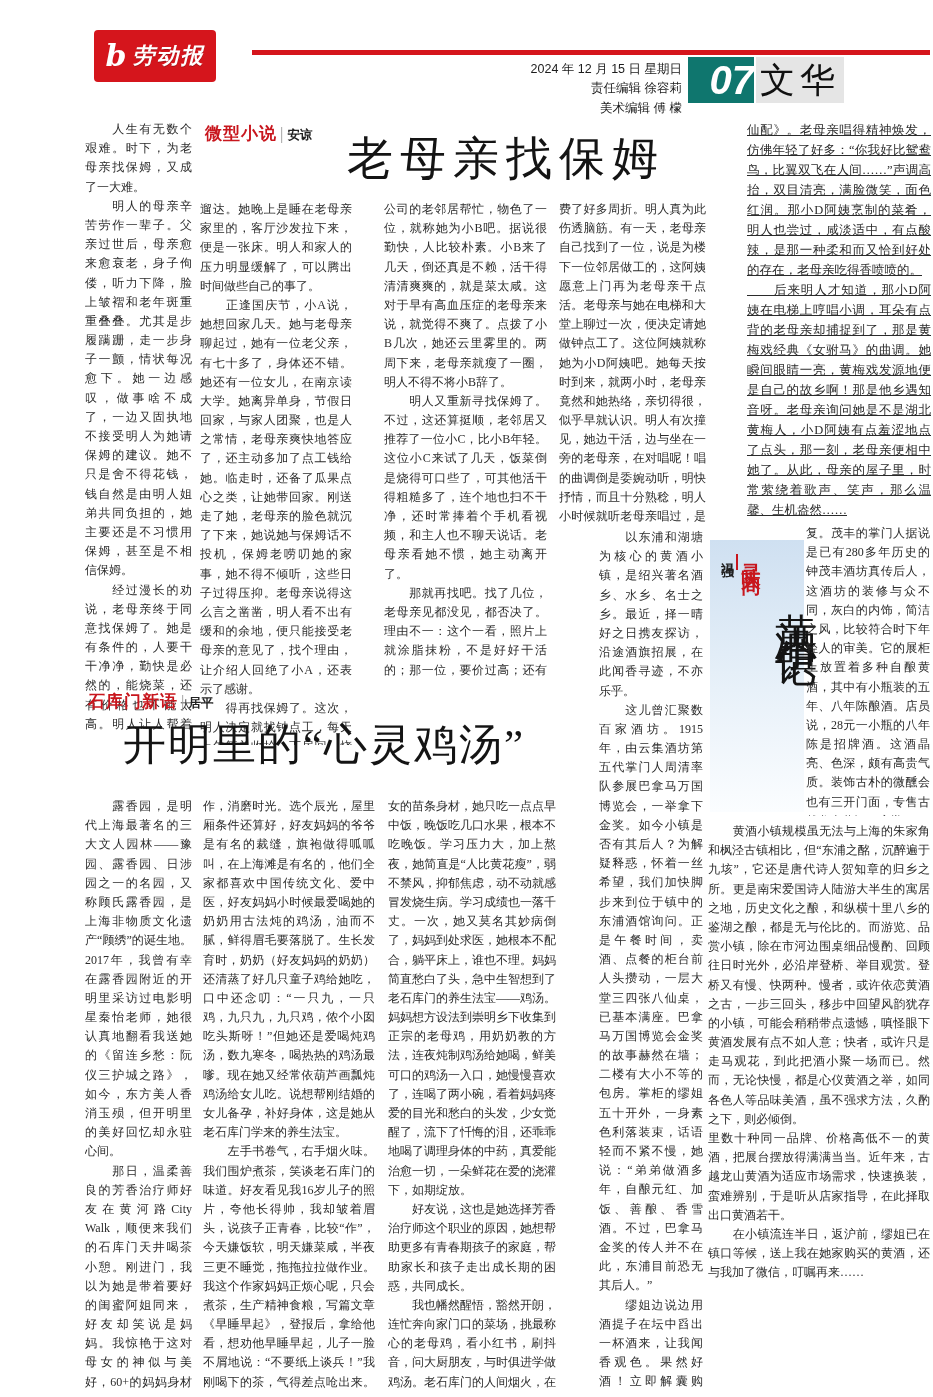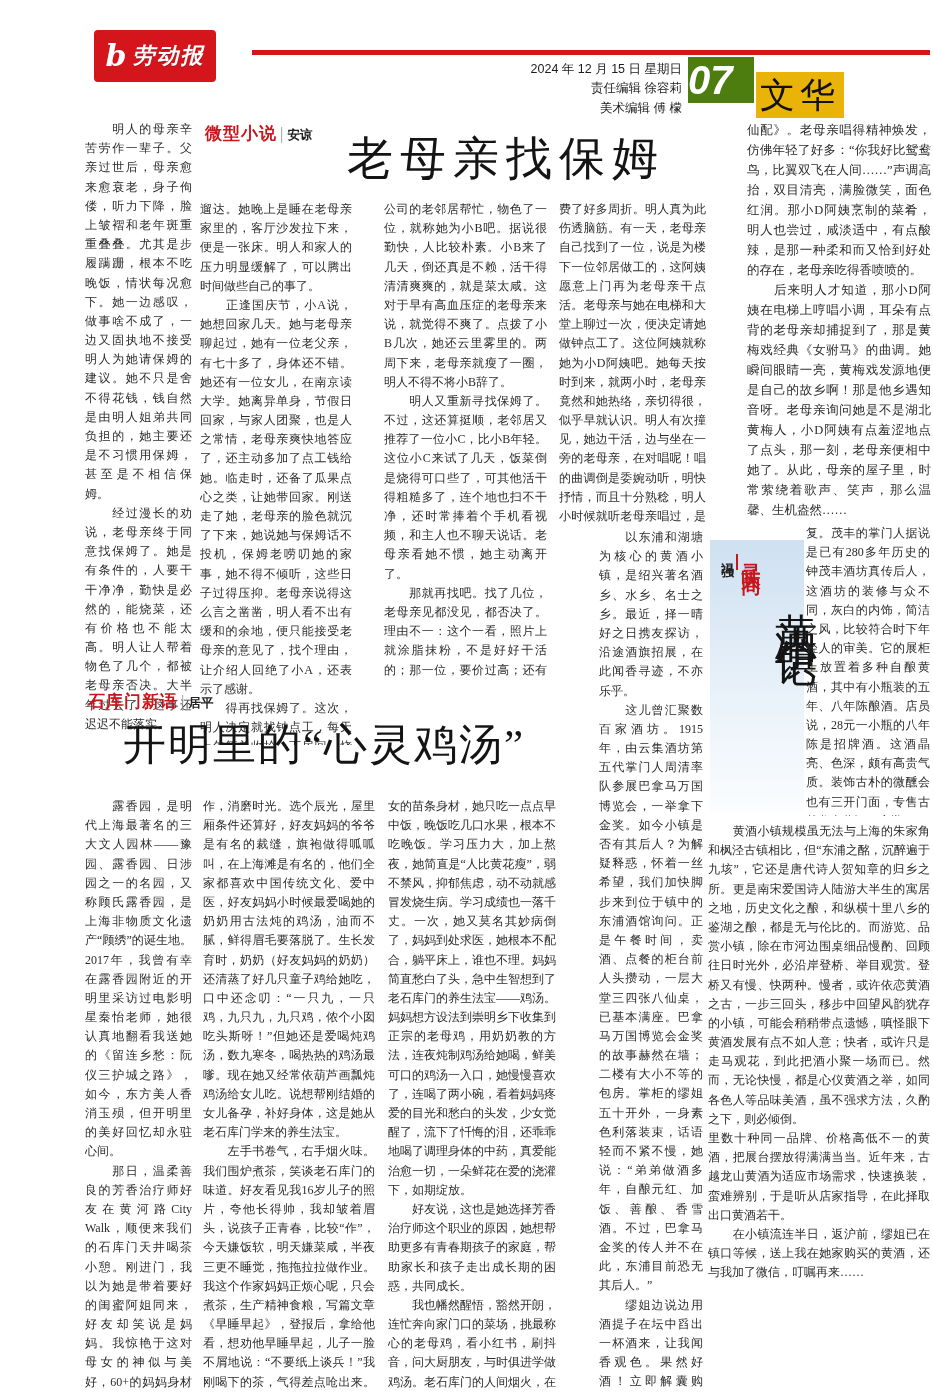--- a/index.html
+++ b/index.html
@@ -9,24 +9,24 @@
   .logo-box{position:absolute;left:94px;top:30px;width:122px;height:52px;background:#d5151c;
             border-radius:4px;display:flex;align-items:center;justify-content:center;gap:6px;}
   .logo-mark{color:#fff;font-size:30px;font-weight:bold;font-style:italic;line-height:1;
              font-family:"DejaVu Serif",serif;}
   .logo-text{color:#fff;font-size:22px;font-weight:bold;letter-spacing:2px;
              font-style:italic;text-shadow:0 1px 0 rgba(0,0,0,.25);}
   .head-rule{position:absolute;left:252px;top:50px;width:678px;height:5px;background:#d5151c;}
   .date-block{position:absolute;left:470px;top:60px;width:212px;text-align:right;
               font-size:12.5px;line-height:1.55;color:#1c1c1c;
               font-family:"Liberation Sans","DejaVu Sans",sans-serif;}
-  .pageno-box{position:absolute;left:688px;top:57px;width:66px;height:46px;background:#4d7c0f;
-              color:#fff;font-size:40px;font-weight:bold;font-style:italic;text-align:left;
+  .pageno-box{position:absolute;left:688px;top:57px;width:66px;height:46px;background:#0f766e;
+              color:#fff;font-size:40px;font-weight:bold;font-style:italic;text-align:right;
               line-height:46px;font-family:"Liberation Sans","DejaVu Sans",sans-serif;}
-  .section-box{position:absolute;left:756px;top:72px;width:88px;height:46px;background:#eab308;
+  .section-box{position:absolute;left:756px;top:57px;width:88px;height:46px;background:#e5e5e5;
                color:#111;font-size:35px;text-align:center;line-height:48px;letter-spacing:5px;}
   
   .label{position:absolute;font-size:17px;font-weight:bold;color:#c8161d;letter-spacing:1px;}
   .label .sep{color:#999;font-weight:normal;margin:0 3px;}
   .label .author{color:#222;font-size:12.5px;font-weight:bold;letter-spacing:0;}
   .headline{position:absolute;color:#141414;text-align:center;white-space:nowrap;}
   .h-a1{left:300px;top:128px;width:412px;font-size:46px;letter-spacing:7px;}
   .h-a2{left:78px;top:716px;width:492px;font-size:43px;letter-spacing:2px;}
   
   .col{position:absolute;font-size:12px;line-height:1.6;text-align:justify;overflow:hidden;
@@ -62,37 +62,38 @@
   </div>
   <div class="pageno-box">07</div>
   <div class="section-box">文华</div>
 
   <div class="label" style="left:205px;top:122px;">
     <span>微型小说</span><span class="sep">|</span><span class="author">安谅</span>
   </div>
   <div class="headline h-a1">老母亲找保姆</div>
 
   <div class="col" style="left:85px;top:120px;width:107px;height:610px;">
-      <p>　　明人的母亲辛苦劳作一辈子。父亲过世后，母亲愈来愈衰老，身子佝偻，听力下降，脸上皱褶和老年斑重重叠叠。尤其是步履蹒跚，根本不吃晚饭，情状每况愈下。她一边感叹，做事啥不成了，一边又固执地不接受明人为她请保姆的建议。她不只是舍不得花钱，钱自然是由明人姐弟共同负担的，她主要还是不习惯用保姆，甚至是不相信保姆。</p>
+      <p>　　人生有无数个艰难。时下，为老母亲找保姆，又成了一大难。</p>
+      <p>　　明人的母亲辛苦劳作一辈子。父亲过世后，母亲愈来愈衰老，身子佝偻，听力下降，脸上皱褶和老年斑重重叠叠。尤其是步履蹒跚，走一步身子一颤，情状每况愈下。她一边感叹，做事啥不成了，一边又固执地不接受明人为她请保姆的建议。她不只是舍不得花钱，钱自然是由明人姐弟共同负担的，她主要还是不习惯用保姆，甚至是不相信保姆。</p>
       <p>　　经过漫长的劝说，老母亲终于同意找保姆了。她是有条件的，人要干干净净，勤快是必然的，能烧菜，还有价格也不能太高。明人让人帮着物色了几个，都被老母亲否决。大半年过去了，这事还迟迟不能落实。</p>
     </div>
   <div class="col" style="left:200px;top:200px;width:152px;height:545px;">
       <p>遛达。她晚上是睡在老母亲家里的，客厅沙发拉下来，便是一张床。明人和家人的压力明显缓解了，可以腾出时间做些自己的事了。</p>
       <p>　　正逢国庆节，小A说，她想回家几天。她与老母亲聊起过，她有一位老父亲，有七十多了，身体还不错。她还有一位女儿，在南京读大学。她离异单身，节假日回家，与家人团聚，也是人之常情，老母亲爽快地答应了，还主动多加了点工钱给她。临走时，还备了瓜果点心之类，让她带回家。刚送走了她，老母亲的脸色就沉了下来，她说她与保姆话不投机，保姆老唠叨她的家事，她不得不倾听，这些日子过得压抑。老母亲说得这么言之凿凿，明人看不出有缓和的余地，便只能接受老母亲的意见了，找个理由，让介绍人回绝了小A，还表示了感谢。</p>
       <p>　　得再找保姆了。这次，明人决定就找钟点工，每天上午简单收拾一下房间，烧两只菜，就可以了。明人找开办保姆中介</p>
     </div>
   <div class="col" style="left:384px;top:200px;width:163px;height:478px;">
       <p>公司的老邻居帮忙，物色了一位，就称她为小B吧。据说很勤快，人比较朴素。小B来了几天，倒还真是不赖，活干得清清爽爽的，就是菜太咸。这对于早有高血压症的老母亲来说，就觉得不爽了。点拨了小B几次，她还云里雾里的。两周下来，老母亲就瘦了一圈，明人不得不将小B辞了。</p>
       <p>　　明人又重新寻找保姆了。不过，这还算挺顺，老邻居又推荐了一位小C，比小B年轻。这位小C来试了几天，饭菜倒是烧得可口些了，可其他活干得粗糙多了，连个地也扫不干净，还时常捧着个手机看视频，和主人也不聊天说话。老母亲看她不惯，她主动离开了。</p>
       <p>　　那就再找吧。找了几位，老母亲见都没见，都否决了。理由不一：这个一看，照片上就涂脂抹粉，不是好好干活的；那一位，要价过高；还有这位，说只能过中午十二点才能来，那就不对路了……</p>
     </div>
   <div class="col" style="left:559px;top:200px;width:147px;height:325px;">
       <p>费了好多周折。明人真为此伤透脑筋。有一天，老母亲自己找到了一位，说是为楼下一位邻居做工的，这阿姨愿意上门再为老母亲干点活。老母亲与她在电梯和大堂上聊过一次，便决定请她做钟点工了。这位阿姨就称她为小D阿姨吧。她每天按时到来，就两小时，老母亲竟然和她热络，亲切得很，似乎早就认识。明人有次撞见，她边干活，边与坐在一旁的老母亲，在对唱呢！唱的曲调倒是委婉动听，明快抒情，而且十分熟稔，明人小时候就听老母亲唱过，是黄梅戏《天</p>
     </div>
-  <div class="col" style="left:747px;top:120px;width:184px;height:402px;font-size:12.5px;">
+  <div class="col" style="left:747px;top:120px;width:184px;height:402px;font-size:12.5px;text-decoration:underline;">
       <p>仙配》。老母亲唱得精神焕发，仿佛年轻了好多：“你我好比鸳鸯鸟，比翼双飞在人间……”声调高抬，双目清亮，满脸微笑，面色红润。那小D阿姨烹制的菜肴，明人也尝过，咸淡适中，有点酸辣，是那一种柔和而又恰到好处的存在，老母亲吃得香喷喷的。</p>
       <p>　　后来明人才知道，那小D阿姨在电梯上哼唱小调，耳朵有点背的老母亲却捕捉到了，那是黄梅戏经典《女驸马》的曲调。她瞬间眼睛一亮，黄梅戏发源地便是自己的故乡啊！那是他乡遇知音呀。老母亲询问她是不是湖北黄梅人，小D阿姨有点羞涩地点了点头，那一刻，老母亲便相中她了。从此，母亲的屋子里，时常萦绕着歌声、笑声，那么温馨、生机盎然……</p>
     </div>
 
   <div class="label" style="left:88px;top:690px;">
     <span>石库门新语</span><span class="sep">|</span><span class="author">居平</span>
   </div>
   <div class="headline h-a2">开明里的“心灵鸡汤”</div>
 
   <div class="col" style="left:85px;top:797px;width:107px;height:593px;">

